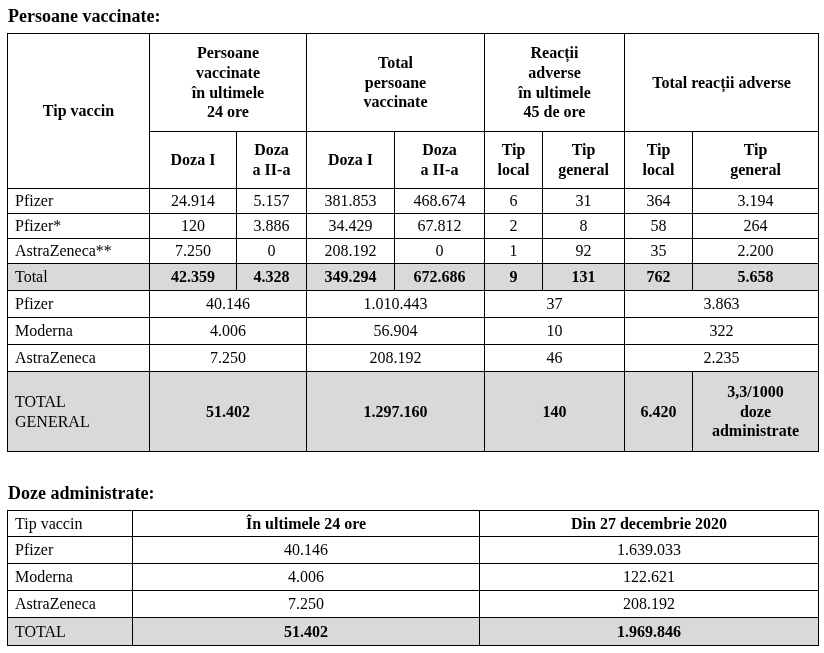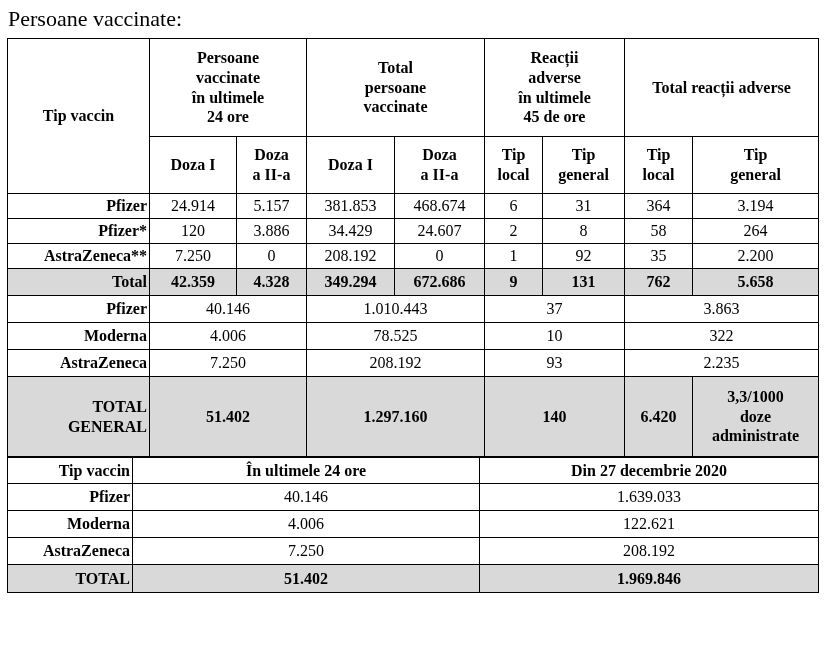--- a/index.html
+++ b/index.html
@@ -10,22 +10,22 @@
   body {
     width: 824px;
     height: 653px;
     box-sizing: border-box;
     padding: 6px 6px 0 7px;
     font-family: "Liberation Serif", serif;
     color: #000000;
     overflow: hidden;
   }
   .doc-title {
-    font-size: 22px;
-    font-weight: normal;
+    font-size: 18px;
+    font-weight: bold;
     margin: 0 0 6px 1px;
   }
   .doc-title.second {
     margin-top: 31px;
   }
   table {
     border-collapse: collapse;
     table-layout: fixed;
     width: 811px;
   }
@@ -34,23 +34,23 @@
     font-size: 16px;
     line-height: 1.22;
     text-align: center;
     vertical-align: middle;
     padding: 0 2px;
     overflow: hidden;
   }
   .b { font-weight: bold; }
   .pre { white-space: pre-line; }
   .label {
-    text-align: right;
+    text-align: left;
     padding-left: 7px;
-    font-weight: bold;
+    font-weight: normal;
   }
   .shade { background: #d9d9d9; }
 
   
   .r-h1 td { height: 97px; }
   .r-h2 td { height: 56px; }
   .r-data td { height: 24px; }
   .r-total td { height: 26px; }
   .r-merged td { height: 26px; }
   .r-tg td { height: 79px; }
@@ -121,21 +121,21 @@
       <td>6</td>
       <td>31</td>
       <td>364</td>
       <td>3.194</td>
     </tr>
     <tr class="r-data">
       <td class="label">Pfizer*</td>
       <td>120</td>
       <td>3.886</td>
       <td>34.429</td>
-      <td>24.607</td>
+      <td>67.812</td>
       <td>2</td>
       <td>8</td>
       <td>58</td>
       <td>264</td>
     </tr>
     <tr class="r-data">
       <td class="label">AstraZeneca**</td>
       <td>7.250</td>
       <td>0</td>
       <td>208.192</td>
@@ -160,46 +160,47 @@
     <tr class="r-merged">
       <td class="label">Pfizer</td>
       <td colspan="2">40.146</td>
       <td colspan="2">1.010.443</td>
       <td colspan="2">37</td>
       <td colspan="2">3.863</td>
     </tr>
     <tr class="r-merged">
       <td class="label">Moderna</td>
       <td colspan="2">4.006</td>
-      <td colspan="2">78.525</td>
+      <td colspan="2">56.904</td>
       <td colspan="2">10</td>
       <td colspan="2">322</td>
     </tr>
     <tr class="r-merged">
       <td class="label">AstraZeneca</td>
       <td colspan="2">7.250</td>
       <td colspan="2">208.192</td>
-      <td colspan="2">93</td>
+      <td colspan="2">46</td>
       <td colspan="2">2.235</td>
     </tr>
 
     <tr class="r-tg">
       <td class="label shade pre">TOTAL
 GENERAL</td>
       <td colspan="2" class="b shade">51.402</td>
       <td colspan="2" class="b shade">1.297.160</td>
       <td colspan="2" class="b shade">140</td>
       <td class="b shade">6.420</td>
       <td class="b shade pre">3,3/1000
 doze
 administrate</td>
     </tr>
   </tbody>
     </table>
 
+  <p class="doc-title second">Doze administrate:</p>
 
   <table>
     <colgroup>
       <col style="width:125px">
         <col style="width:347px">
         <col style="width:339px">
     </colgroup>
     <tbody>
         <tr class="r2-head">
       <td class="label">Tip vaccin</td>

